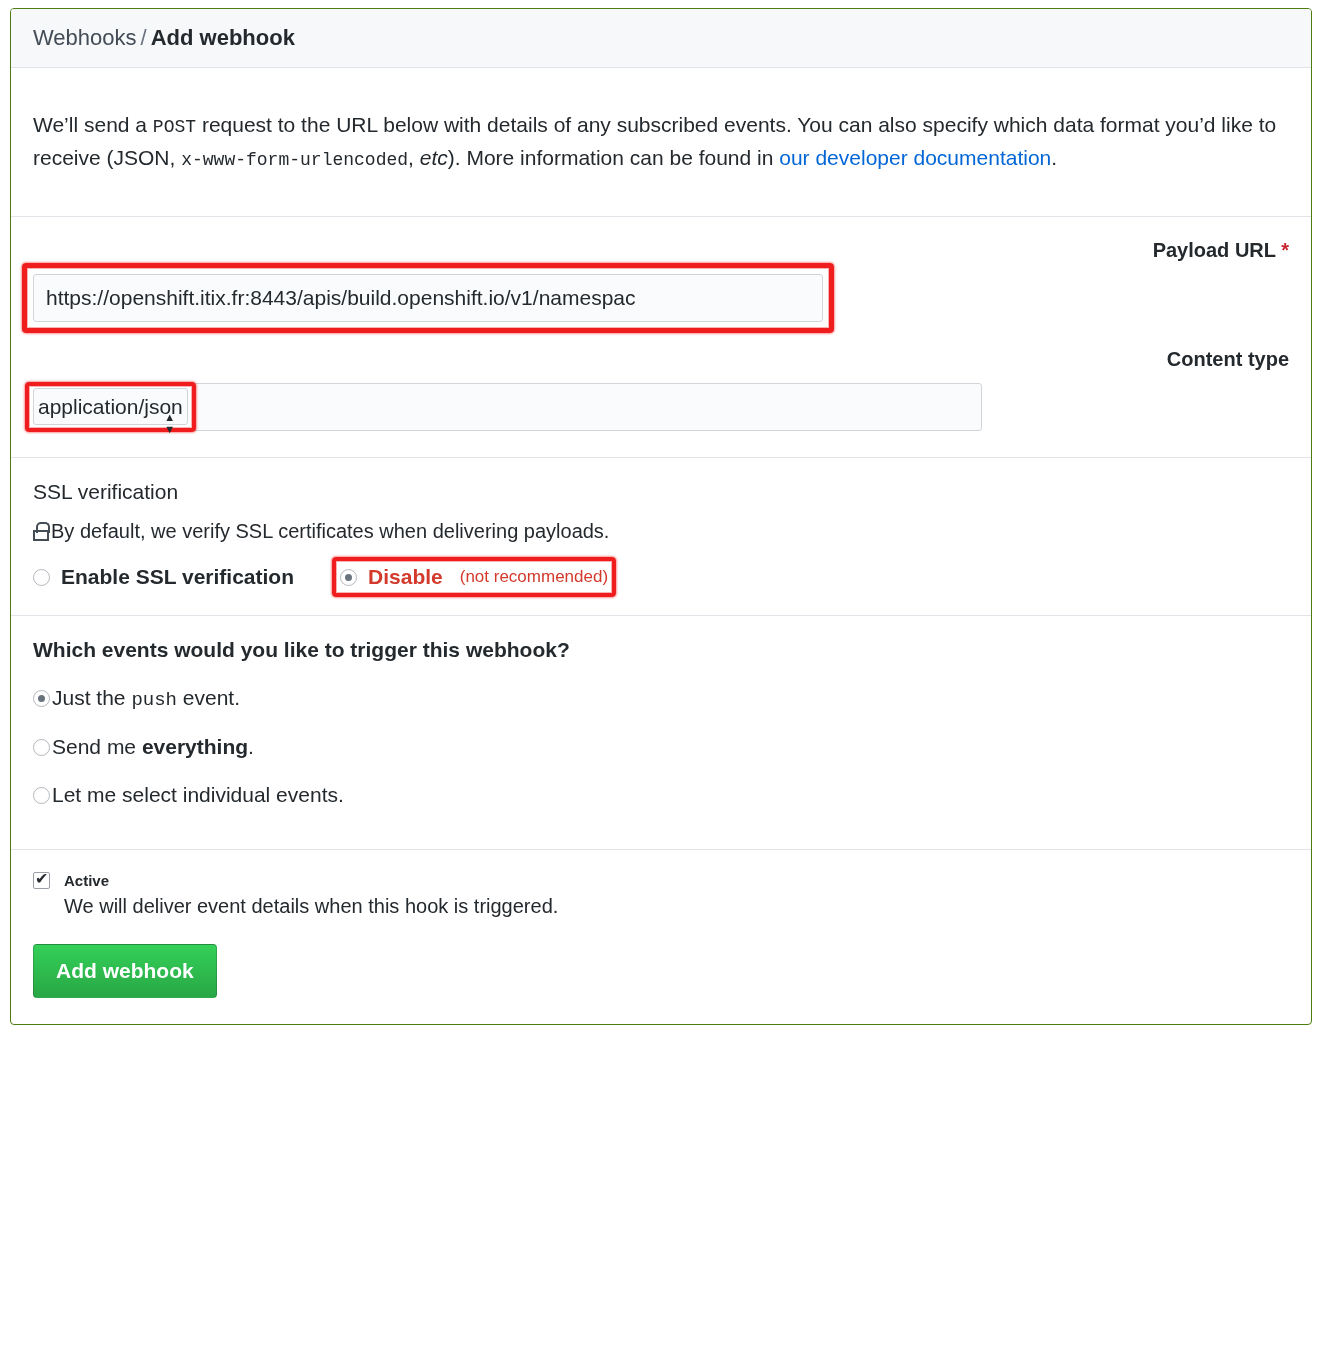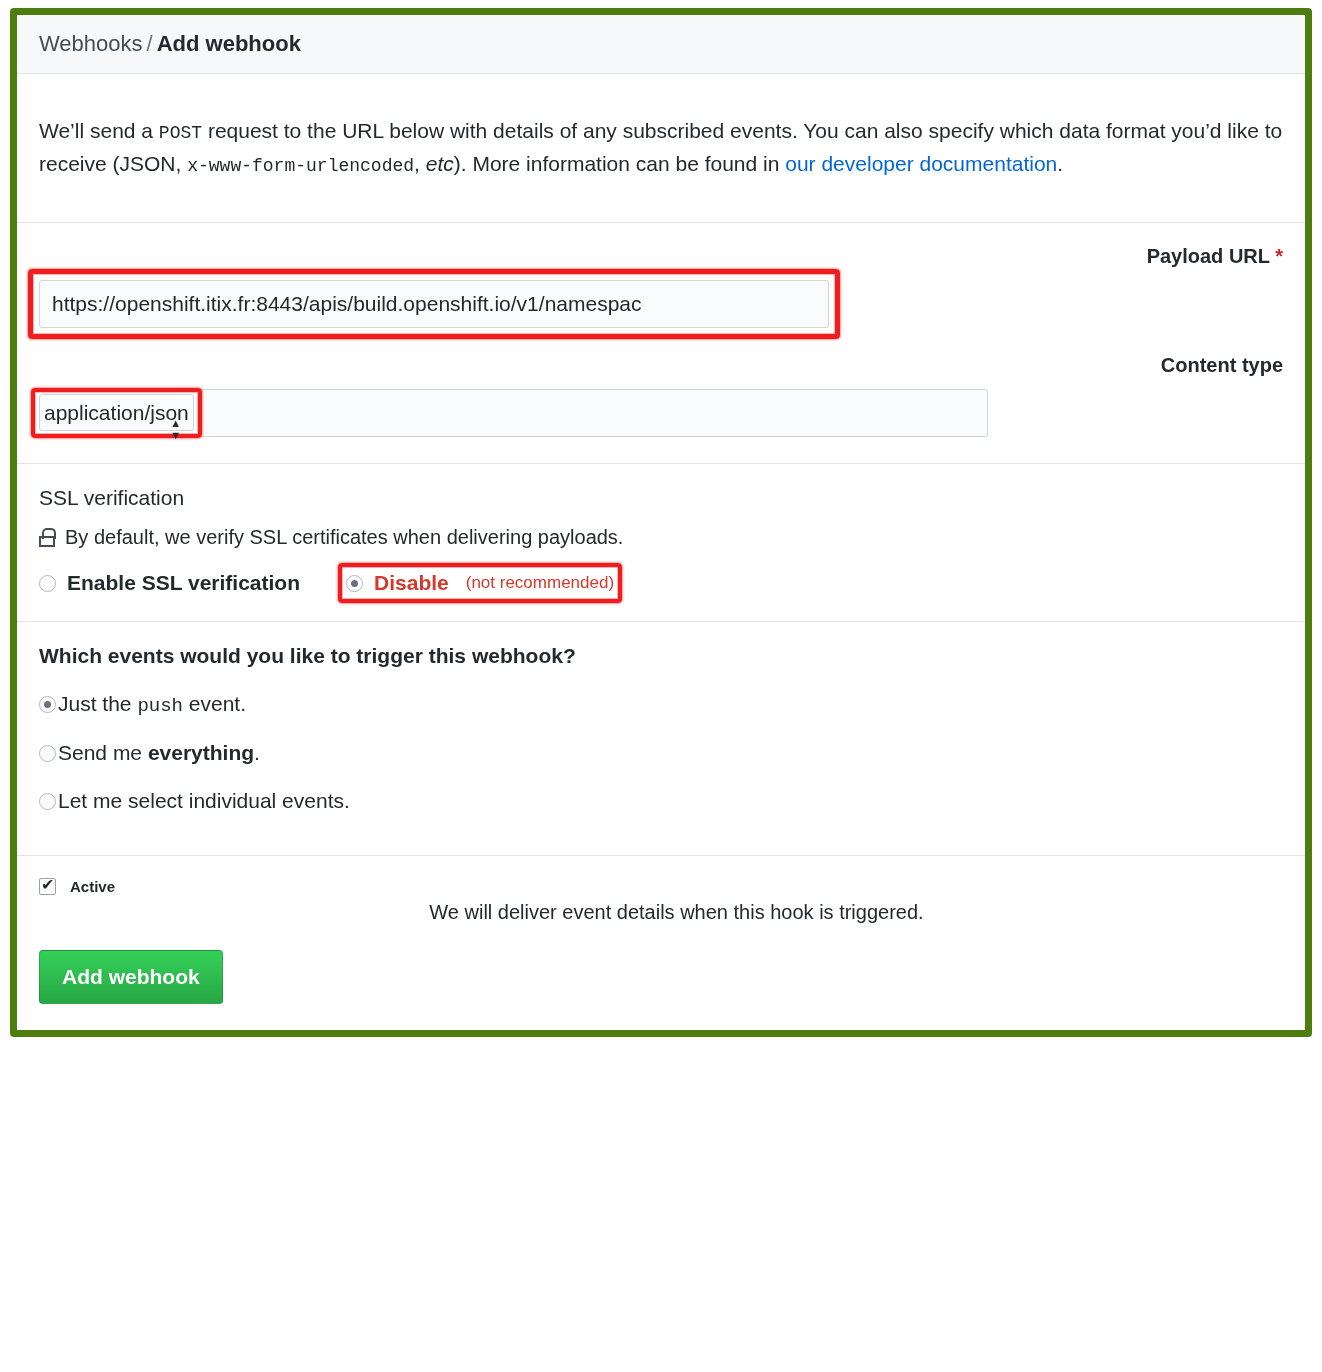--- a/index.html
+++ b/index.html
@@ -16,21 +16,21 @@
   }
 
   .page {
     box-sizing: border-box;
     width: 1322px;
     height: 1372px;
     padding: 8px 10px 10px 10px;
   }
 
   .panel {
-    border: 7px solid #4d7c0f;
+    border: 1px solid #4d7c0f;
     border-radius: 4px;
     background: #fff;
     overflow: hidden;
   }
 
   
   .panel-header {
     background: #f6f8fa;
     border-bottom: 1px solid #e1e4e8;
     padding: 16px 22px;
@@ -162,21 +162,20 @@
     font-size: 21px;
     font-weight: normal;
     color: #24292e;
     margin: 0 0 16px 0;
   }
   .lock-line {
     font-size: 20px;
     color: #24292e;
     display: flex;
     align-items: center;
-    gap: 8px;
     margin-bottom: 22px;
   }
   .lock-icon {
     display: inline-block;
     width: 18px;
     height: 20px;
     position: relative;
   }
   .lock-icon::before {
     content: "";
@@ -274,21 +273,20 @@
     line-height: 20px;
   }
   .active-label {
     font-size: 15px;
     font-weight: bold;
   }
   .active-help {
     font-size: 20px;
     color: #24292e;
     margin: 6px 0 0 31px;
-    text-align: center;
   }
   .btn-primary {
     margin-top: 26px;
     display: inline-block;
     background: linear-gradient(#34d058, #28a745);
     border: 1px solid rgba(27,31,35,0.2);
     border-radius: 4px;
     color: #fff;
     font-size: 21px;
     font-weight: bold;

